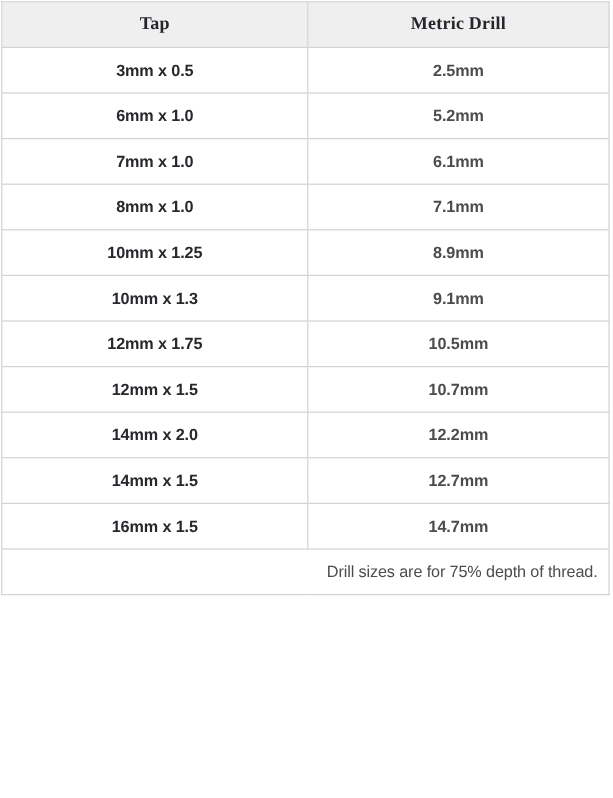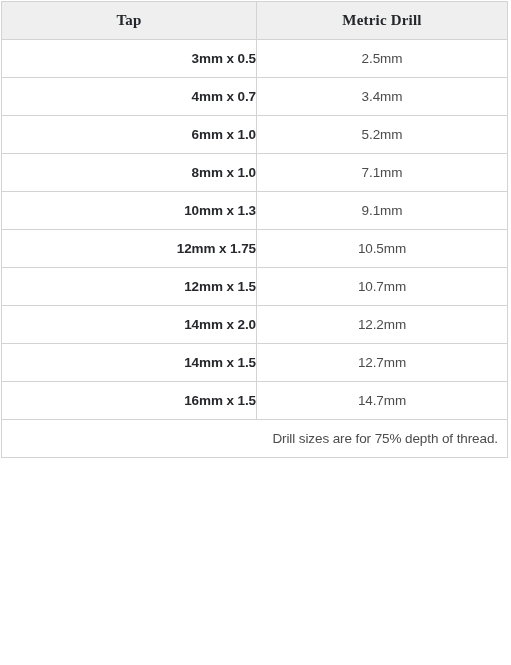--- a/index.html
+++ b/index.html
@@ -42,30 +42,30 @@
     height: 31px;
     font-family: "Liberation Serif", serif;
     font-weight: bold;
     font-size: 15px;
     color: #24262b;
     text-align: center;
     letter-spacing: 0.2px;
   }
 
   td.tap-cell {
-    text-align: right;
+    text-align: center;
     font-weight: bold;
     font-size: 13.5px;
     color: #26282c;
     letter-spacing: -0.1px;
   }
 
   td.drill-cell {
     text-align: center;
-    font-weight: normal;
+    font-weight: bold;
     font-size: 13.5px;
     color: #4c4c4c;
     letter-spacing: -0.1px;
   }
 
   tfoot td.note-cell {
     text-align: right;
     font-size: 13.5px;
     font-weight: normal;
     color: #4c4c4c;
@@ -97,30 +97,34 @@
         <th>Tap</th>
         <th>Metric Drill</th>
       </tr>
     </thead>
     <tbody id="table-body">
         <tr>
           <td class="tap-cell">3mm x 0.5</td>
           <td class="drill-cell">2.5mm</td>
         </tr>
         <tr>
-          <td class="tap-cell">4mm x 0.7</td>
-          <td class="drill-cell">3.4mm</td>
-        </tr>
-        <tr>
           <td class="tap-cell">6mm x 1.0</td>
           <td class="drill-cell">5.2mm</td>
         </tr>
         <tr>
+          <td class="tap-cell">7mm x 1.0</td>
+          <td class="drill-cell">6.1mm</td>
+        </tr>
+        <tr>
           <td class="tap-cell">8mm x 1.0</td>
           <td class="drill-cell">7.1mm</td>
+        </tr>
+        <tr>
+          <td class="tap-cell">10mm x 1.25</td>
+          <td class="drill-cell">8.9mm</td>
         </tr>
         <tr>
           <td class="tap-cell">10mm x 1.3</td>
           <td class="drill-cell">9.1mm</td>
         </tr>
         <tr>
           <td class="tap-cell">12mm x 1.75</td>
           <td class="drill-cell">10.5mm</td>
         </tr>
         <tr>

